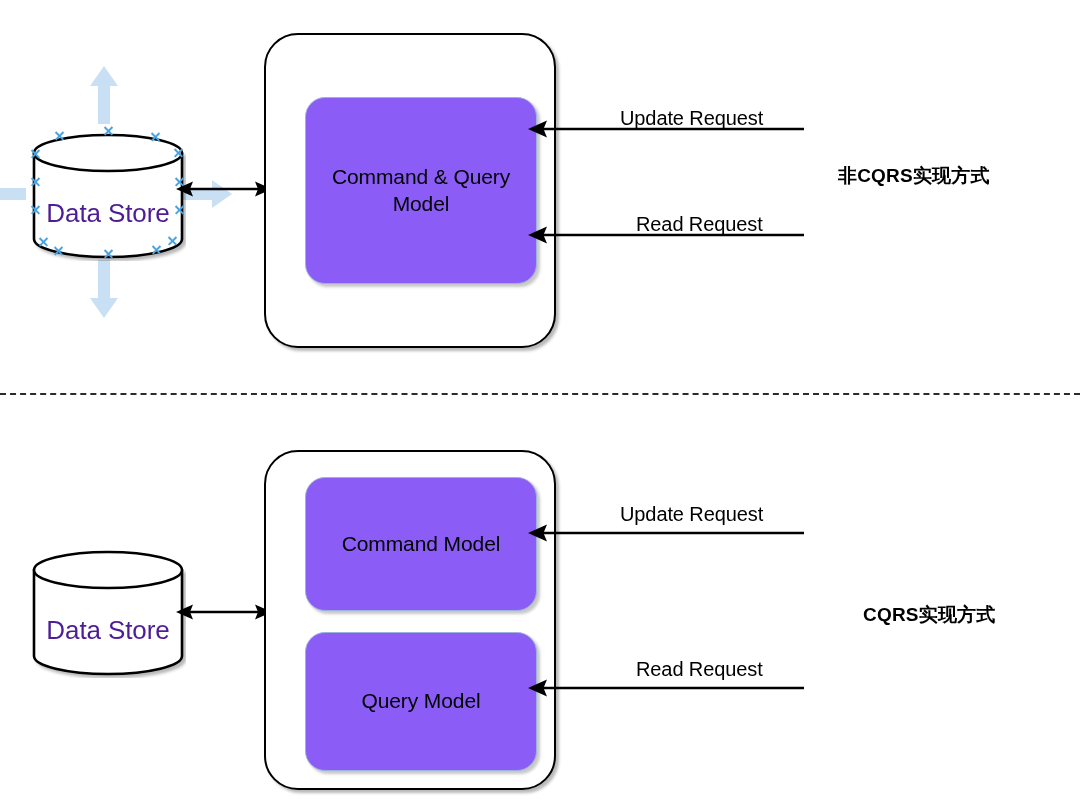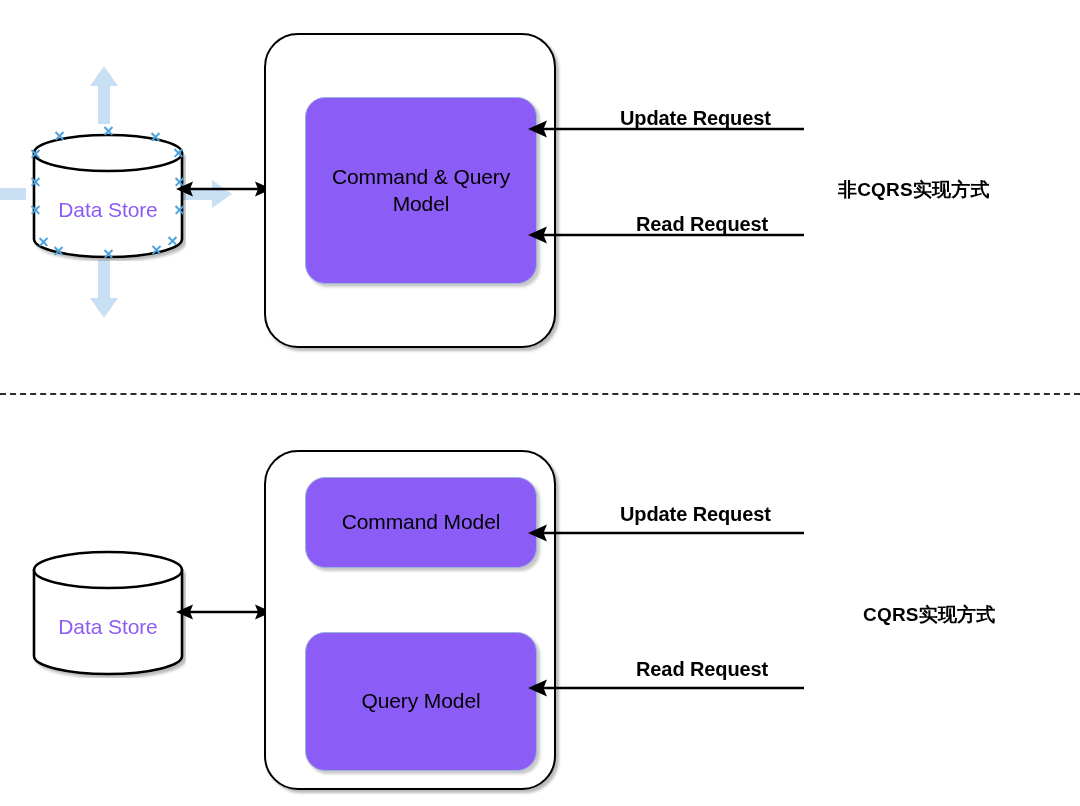--- a/index.html
+++ b/index.html
@@ -50,34 +50,33 @@
   }
 
   
   .cylinder {
     position: absolute;
   }
   .cyl-label {
     position: absolute;
     width: 100%;
     text-align: center;
-    font-size: 21px;
-    color: #8b5cf6;
+    font-size: 26px;
+    color: #4c1d95;
     letter-spacing: -0.1px;
     pointer-events: none;
   }
 
   
   .req-label {
     position: absolute;
     font-size: 20px;
     color: #000;
     white-space: nowrap;
     letter-spacing: -0.1px;
-    font-weight: bold;
   }
 
   
   .side-title {
     position: absolute;
     font-size: 19px;
     font-weight: bold;
     color: #000;
     white-space: nowrap;
     letter-spacing: 0.2px;
@@ -177,21 +176,21 @@
     <path d="M0 12 L19 3.5 L15.5 12 L19 20.5 Z" fill="#000"></path>
   </svg>
   <div class="req-label" style="left:620px; top:107px;">Update Request</div>
 
   <svg class="abs" style="left:528px; top:223px;" width="276" height="24" viewBox="0 0 276 24">
     <line x1="14" y1="12" x2="276" y2="12" stroke="#000" stroke-width="2.4"></line>
     <path d="M0 12 L19 3.5 L15.5 12 L19 20.5 Z" fill="#000"></path>
   </svg>
   <div class="req-label" style="left:636px; top:213px;">Read Request</div>
 
-  <div class="side-title" style="left:838px; top:177px;">非CQRS实现方式</div>
+  <div class="side-title" style="left:838px; top:163px;">非CQRS实现方式</div>
 
   <div class="divider" style="top:393px;"></div>
 
   <svg class="cylinder" style="left:30px; top:548px;" width="156" height="130" viewBox="0 0 156 130">
     <g transform="translate(4,4)">
       <path d="M0 18 L0 104 A74 18 0 0 0 148 104 L148 18 Z" fill="#ffffff" stroke="#000000" stroke-width="2.6" stroke-linejoin="round" filter="url(#dsshadow2)"></path>
       <ellipse cx="74" cy="18" rx="74" ry="18" fill="#ffffff" stroke="#000000" stroke-width="2.6"></ellipse>
     </g>
     <defs>
       <filter id="dsshadow2" x="-30%" y="-30%" width="180%" height="180%">
@@ -202,21 +201,21 @@
   <div class="cyl-label" style="left:30px; top:615px; width:156px;">Data Store</div>
 
   <svg class="abs" style="left:176px; top:600px;" width="96" height="24" viewBox="0 0 96 24">
     <line x1="12" y1="12" x2="84" y2="12" stroke="#000" stroke-width="2.4"></line>
     <path d="M0 12 L17 4.5 L14 12 L17 19.5 Z" fill="#000"></path>
     <path d="M96 12 L79 4.5 L82 12 L79 19.5 Z" fill="#000"></path>
   </svg>
 
   <div class="container-box" style="left:264px; top:450px; width:292px; height:340px;"></div>
 
-  <div class="model-box" style="left:305px; top:477px; width:232px; height:91px;">
+  <div class="model-box" style="left:305px; top:477px; width:232px; height:134px;">
     <span>Command Model</span>
   </div>
 
   <div class="model-box" style="left:305px; top:632px; width:232px; height:139px;">
     <span>Query Model</span>
   </div>
 
   <svg class="abs" style="left:528px; top:521px;" width="276" height="24" viewBox="0 0 276 24">
     <line x1="14" y1="12" x2="276" y2="12" stroke="#000" stroke-width="2.4"></line>
     <path d="M0 12 L19 3.5 L15.5 12 L19 20.5 Z" fill="#000"></path>

